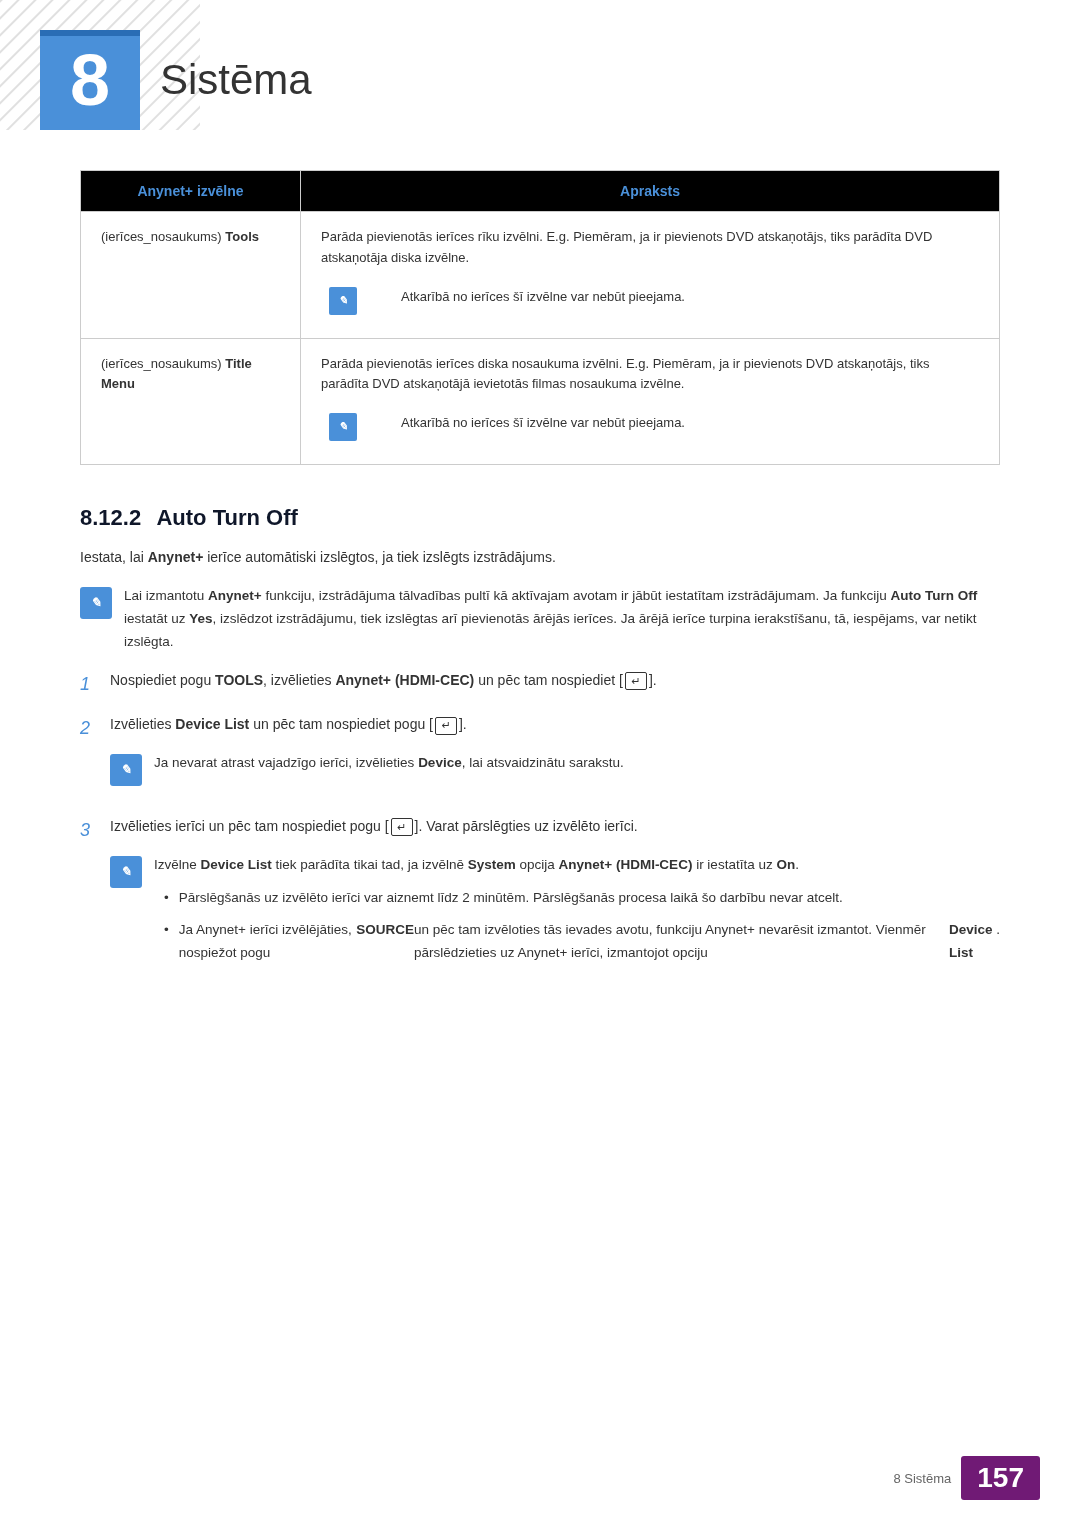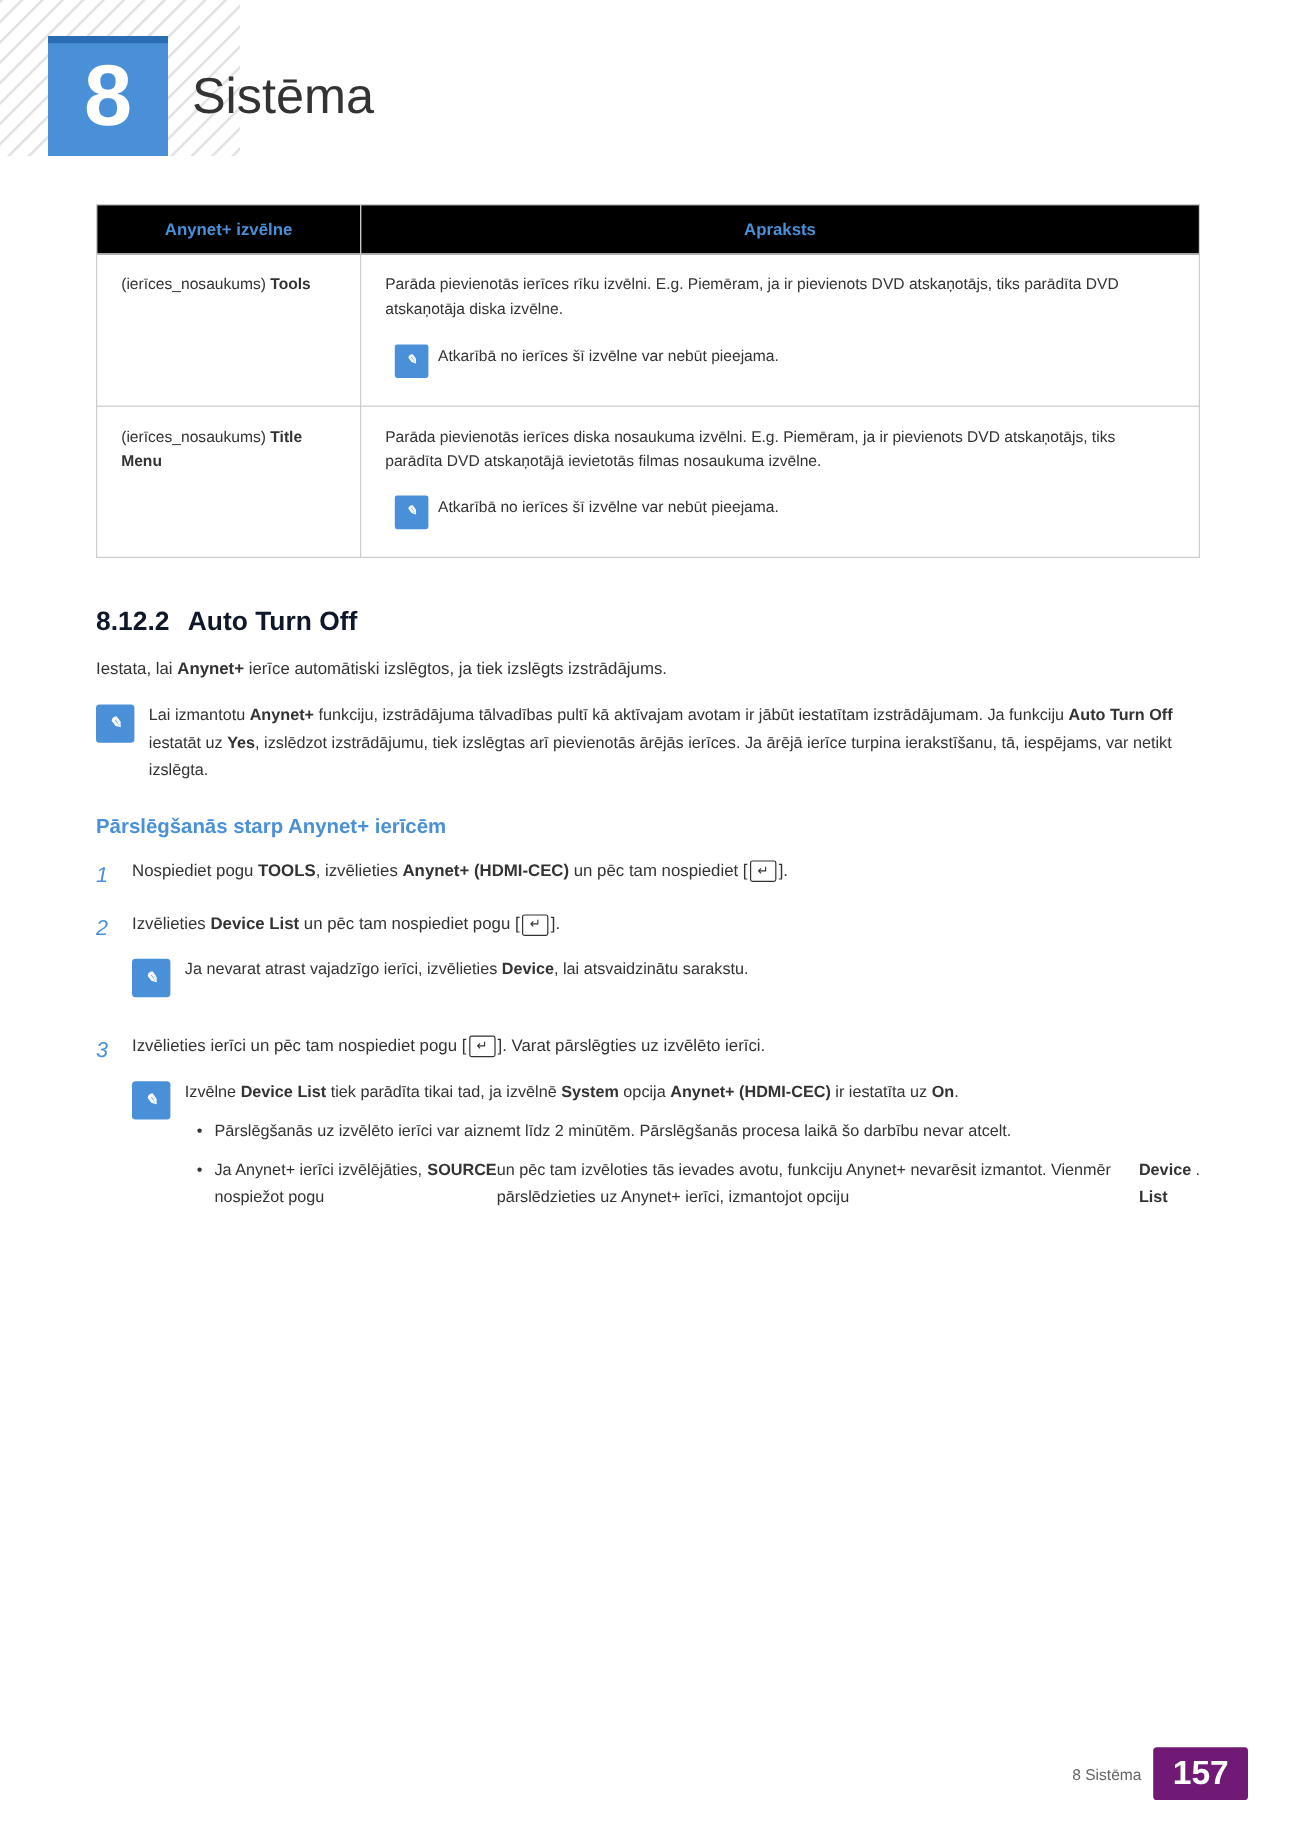--- a/index.html
+++ b/index.html
@@ -118,20 +118,21 @@
       color: white;
       font-size: 11px;
       font-style: italic;
       font-weight: bold;
     }
 
     .note-text {
       font-size: 13px;
       color: #333;
       line-height: 1.5;
+      margin-left: 36px;
     }
 
     
     .section-heading {
       font-size: 22px;
       font-weight: bold;
       color: #0f172a;
       margin-bottom: 15px;
       margin-top: 10px;
     }
@@ -337,21 +338,20 @@
     Iestata, lai <span class="bold">Anynet+</span> ierīce automātiski izslēgtos, ja tiek izslēgts izstrādājums.
   </p>
 
   <div class="note-block">
     <div class="note-icon-large">✎</div>
     <div class="note-content">
       Lai izmantotu <span class="bold">Anynet+</span> funkciju, izstrādājuma tālvadības pultī kā aktīvajam avotam ir jābūt iestatītam izstrādājumam. Ja funkciju <span class="bold">Auto Turn Off</span> iestatāt uz <span class="bold">Yes</span>, izslēdzot izstrādājumu, tiek izslēgtas arī pievienotās ārējās ierīces. Ja ārējā ierīce turpina ierakstīšanu, tā, iespējams, var netikt izslēgta.
     </div>
   </div>
 
-  <h3 class="subsection-heading">Pārslēgšanās starp Anynet+ ierīcēm</h3>
 
   <ol class="numbered-list">
 
     <li>
       <span class="num">1</span>
       <span class="text">
         Nospiediet pogu <span class="bold">TOOLS</span>, izvēlieties <span class="bold">Anynet+ (HDMI-CEC)</span> un pēc tam nospiediet [<span class="enter-icon">↵</span>].
       </span>
     </li>
 

